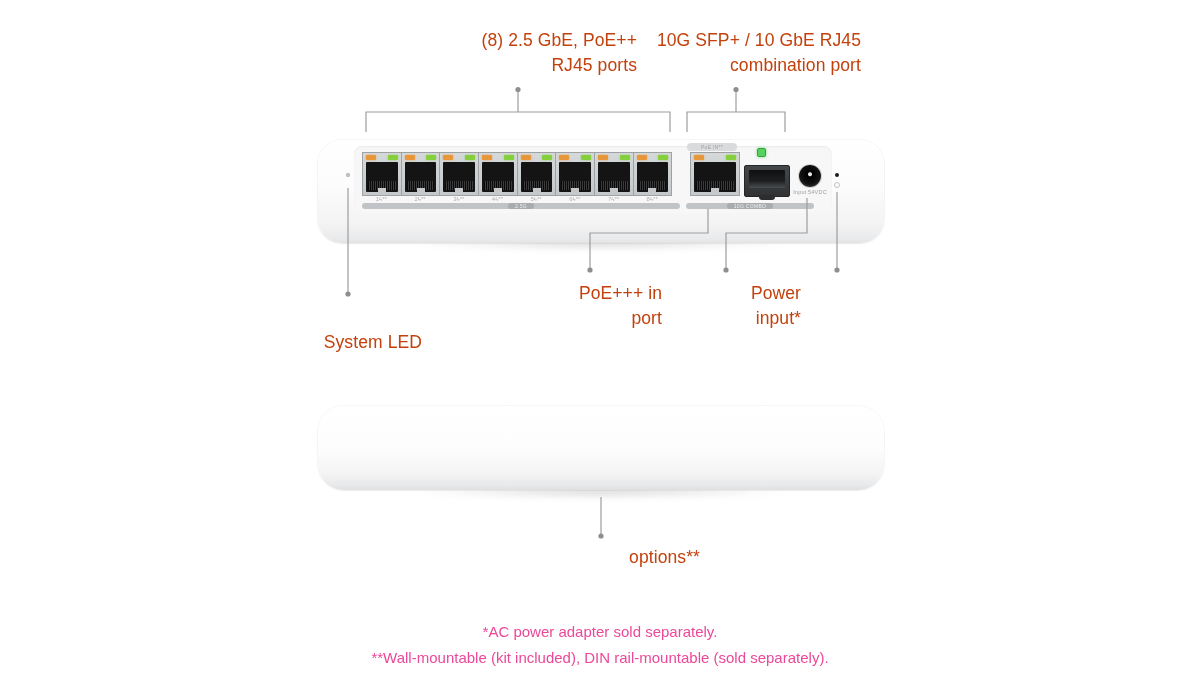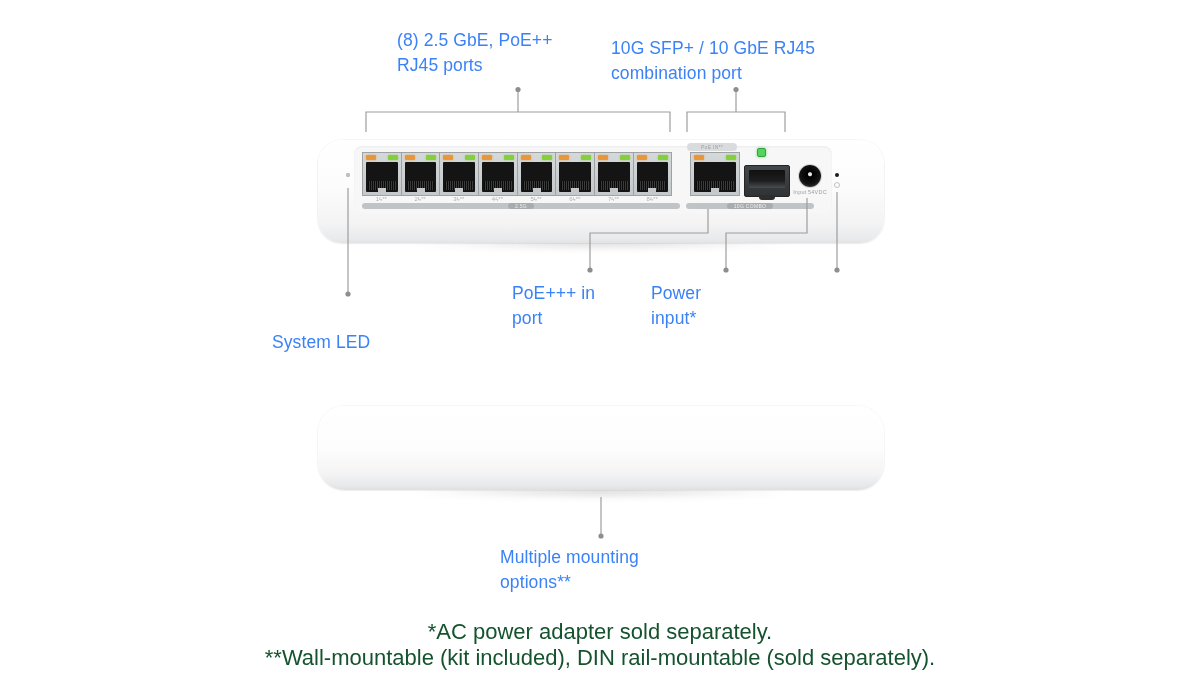--- a/index.html
+++ b/index.html
@@ -1,22 +1,22 @@
 <!DOCTYPE html>
 <html><head>
 <meta charset="utf-8">
 <style>
   html,body{margin:0;padding:0;background:#fff;}
   .canvas{position:relative;width:1200px;height:696px;background:#ffffff;overflow:hidden;
           font-family:"Liberation Sans", sans-serif;color:#45494d;}
 
   
-  .callout{position:absolute;text-align:left;font-size:17.5px;line-height:25px;color:#3b82f6;letter-spacing:.1px;}
+  .callout{position:absolute;text-align:right;font-size:17.5px;line-height:25px;color:#c2410c;letter-spacing:.1px;}
   .footnotes{position:absolute;left:0;top:619px;width:1200px;text-align:center;
-             font-size:22px;line-height:26px;color:#14532d;}
+             font-size:15px;line-height:26px;color:#ec4899;}
 
   
   .device{position:absolute;left:318px;top:140px;width:566px;height:103px;border-radius:24px;
           background:linear-gradient(180deg,#ffffff 0%,#fcfcfc 45%,#f3f3f4 82%,#e9eaeb 96%,#e2e3e4 100%);
           box-shadow:0 0 0 1px rgba(0,0,0,0.035), 0 1px 2px rgba(0,0,0,0.05);}
   .device2{position:absolute;left:318px;top:406px;width:566px;height:84px;border-radius:26px;
           background:linear-gradient(180deg,#ffffff 0%,#fdfdfd 50%,#f4f4f5 80%,#e8e9ea 94%,#dfe0e1 100%);
           box-shadow:0 0 0 1px rgba(0,0,0,0.03), 0 1px 2px rgba(0,0,0,0.04);}
   .dev-shadow{position:absolute;height:14px;border-radius:50%;
           background:radial-gradient(50% 50% at 50% 50%, rgba(40,40,40,0.20), rgba(0,0,0,0) 72%);
@@ -78,21 +78,21 @@
 </style>
 </head>
 <body>
 
 <div class="canvas">
 
   <div class="callout" style="left:397px;top:28px;width:240px;">
     <div>(8) 2.5 GbE, PoE++</div>
     <div>RJ45 ports</div>
   </div>
-  <div class="callout" style="left:611px;top:28px;width:250px;margin-top:8px;">
+  <div class="callout" style="left:611px;top:28px;width:250px;">
     <div>10G SFP+ / 10 GbE RJ45</div>
     <div>combination port</div>
   </div>
 
   <div class="dev-shadow" style="left:332px;top:237px;width:538px;"></div>
   <div class="device">
     <div class="panel"></div>
 
     <span class="sys-led"></span>
 
@@ -181,21 +181,20 @@
   </div>
   <div class="callout" style="left:651px;top:281px;width:150px;">
     <div>Power</div>
     <div>input*</div>
   </div>
 
   <div class="dev-shadow" style="left:334px;top:484px;width:534px;height:16px;"></div>
   <div class="device2"></div>
 
   <div class="callout" style="left:500px;top:545px;width:200px;">
-    <div>Multiple mounting</div>
     <div>options**</div>
   </div>
 
   <div class="footnotes">
     <div>*AC power adapter sold separately.</div>
     <div>**Wall-mountable (kit included), DIN rail-mountable (sold separately).</div>
   </div>
 
   <svg class="overlay" viewBox="0 0 1200 696" xmlns="http://www.w3.org/2000/svg">
     <g stroke="#9d9d9d" stroke-width="1.2" fill="none">

